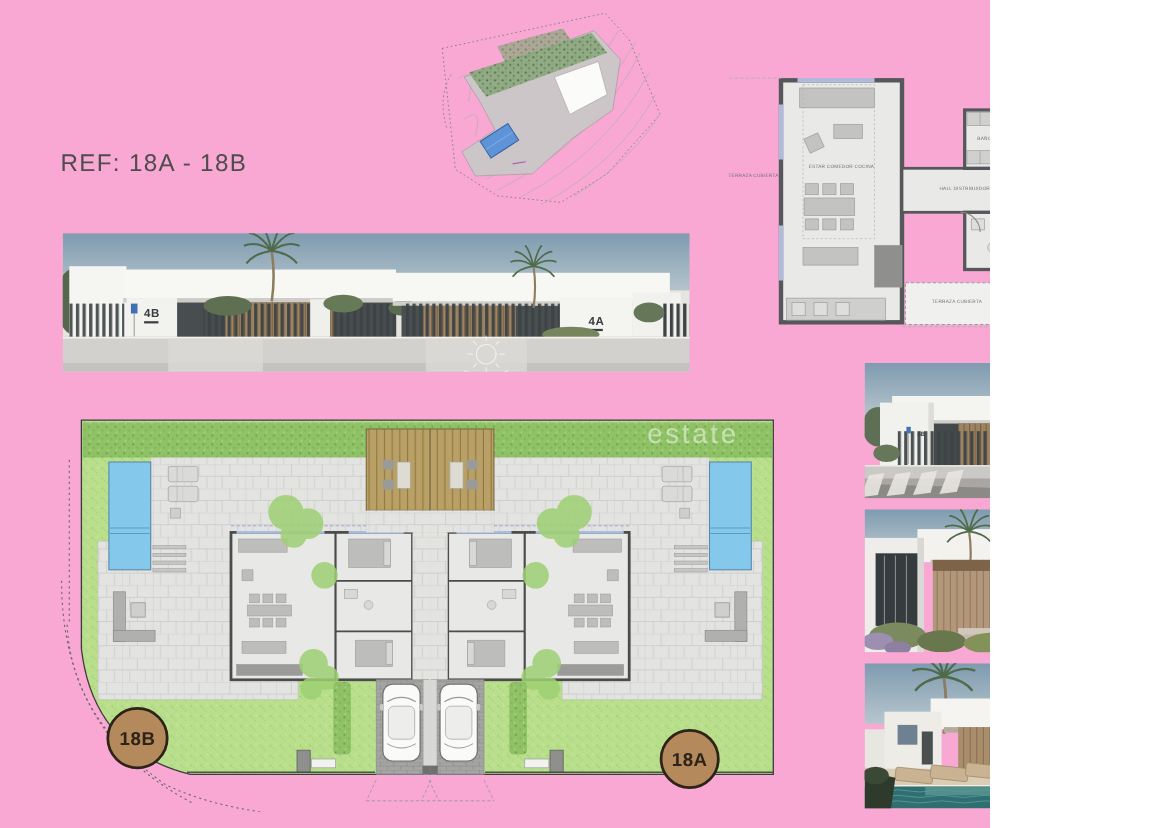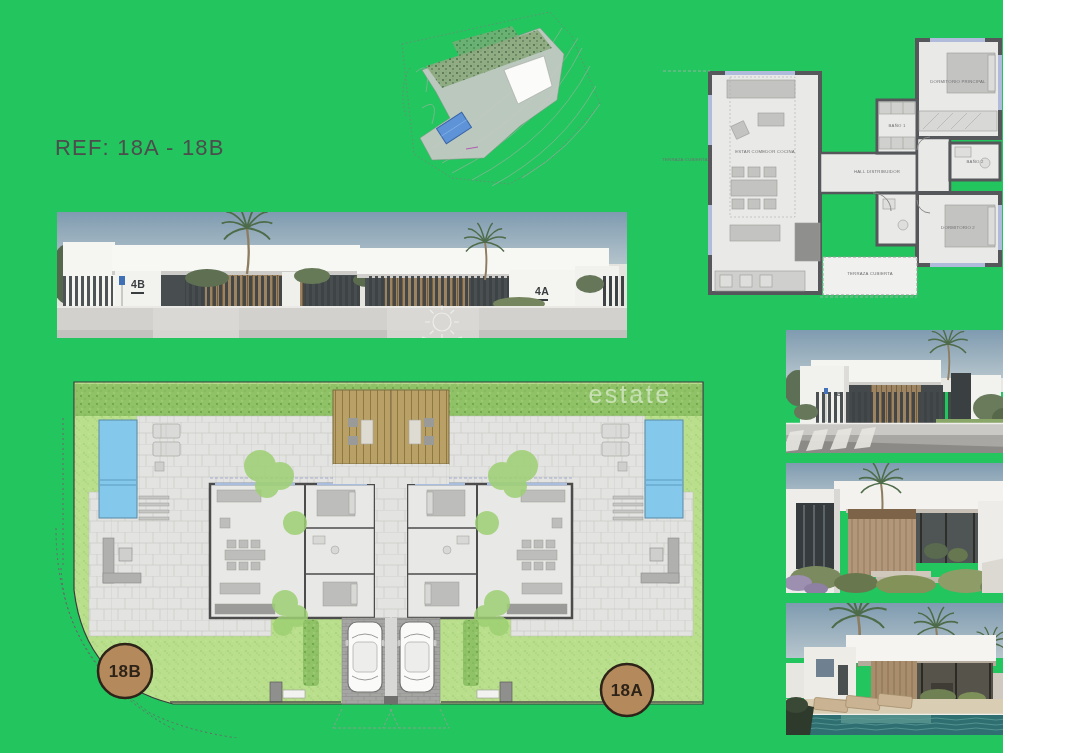--- a/index.html
+++ b/index.html
@@ -1,16 +1,16 @@
 <!DOCTYPE html>
 <html><head>
 <meta charset="utf-8">
 <style>
   html,body{margin:0;padding:0;background:#ffffff;}
-  .canvas{position:relative;width:1003px;height:753px;background:#22c55e;overflow:hidden;
+  .canvas{position:relative;width:900px;height:753px;background:#f9a8d4;overflow:hidden;
           font-family:"Liberation Sans",sans-serif;}
   .abs{position:absolute;}
   .ref-title{position:absolute;left:55px;top:135px;font-size:22px;letter-spacing:1.2px;
              color:#4d4d4d;font-weight:400;}
   svg{display:block;}
   text{font-family:"Liberation Sans",sans-serif;}
   .plan-label{font-size:4.3px;fill:#707072;text-anchor:middle;letter-spacing:0.2px;}
   .badge-text{font-size:17px;font-weight:bold;fill:#2d2318;text-anchor:middle;letter-spacing:0.5px;}
   .house-num{font-size:10.5px;font-weight:bold;fill:#383d3f;letter-spacing:0.5px;}
   .wm-text{font-size:25px;fill:#ffffff;opacity:0.5;letter-spacing:2.5px;text-anchor:middle;}

